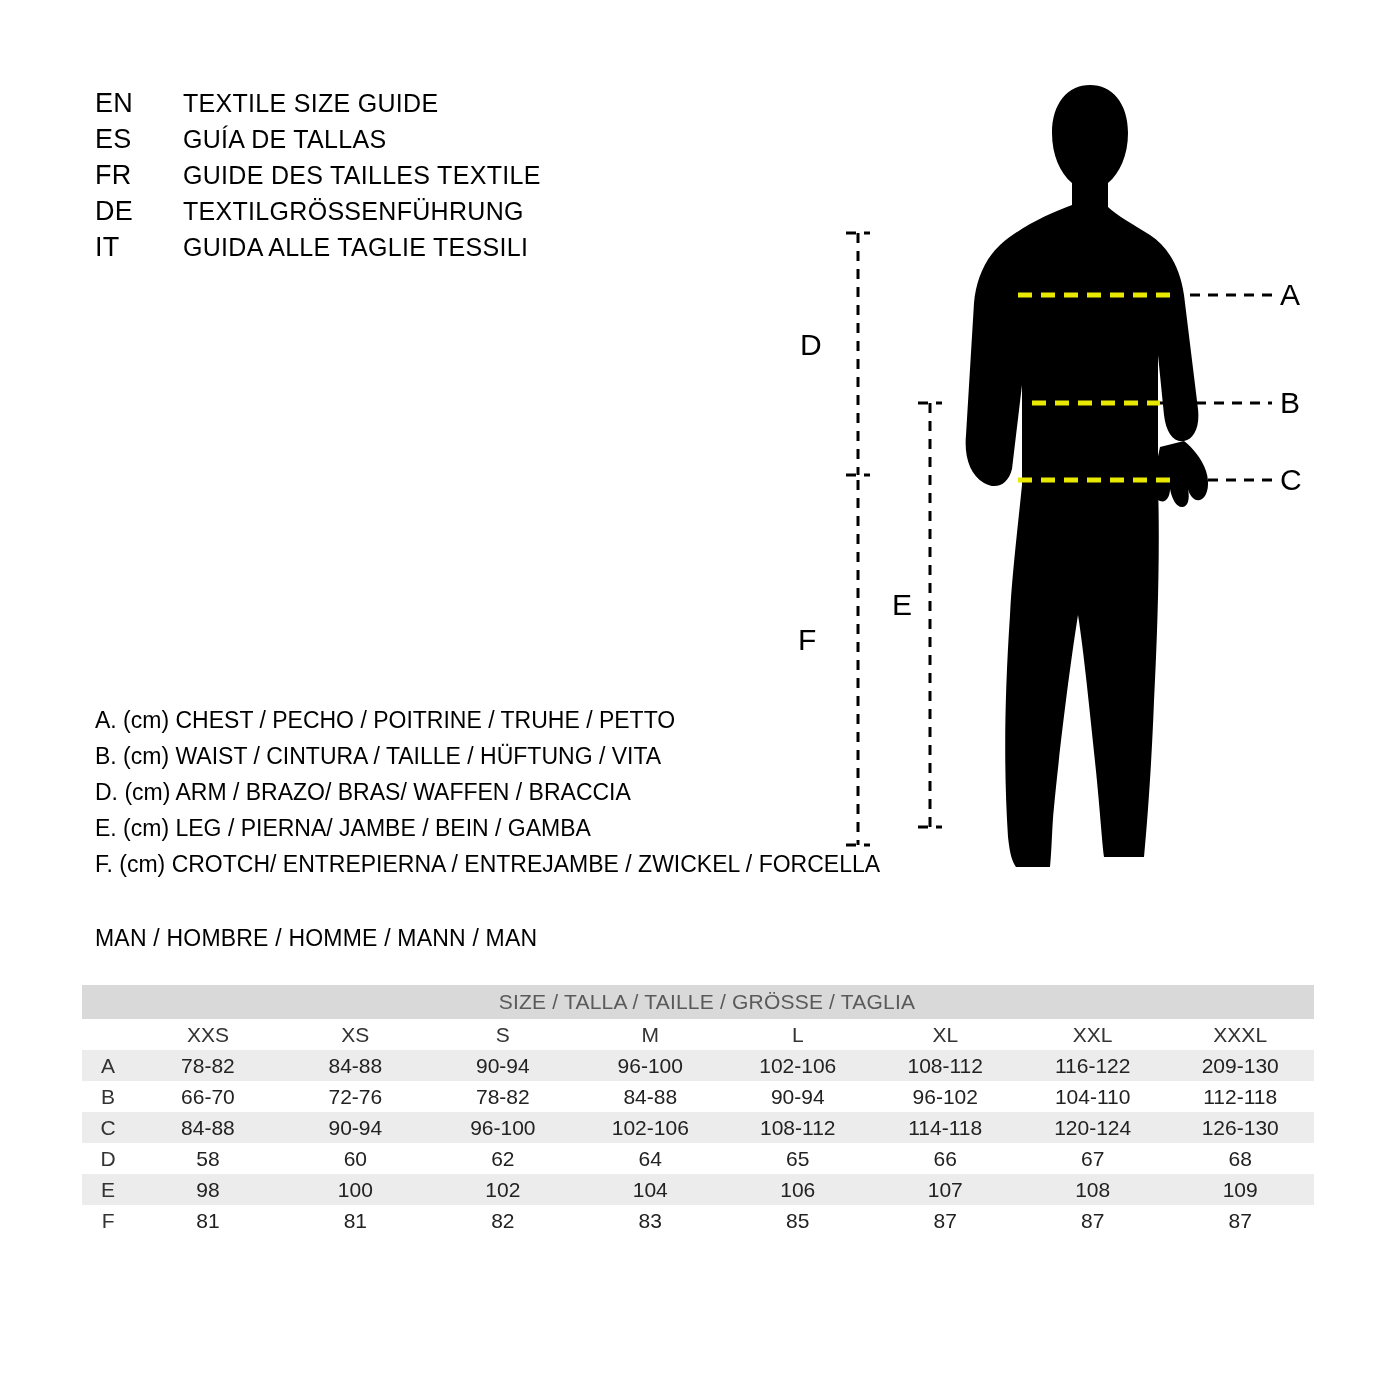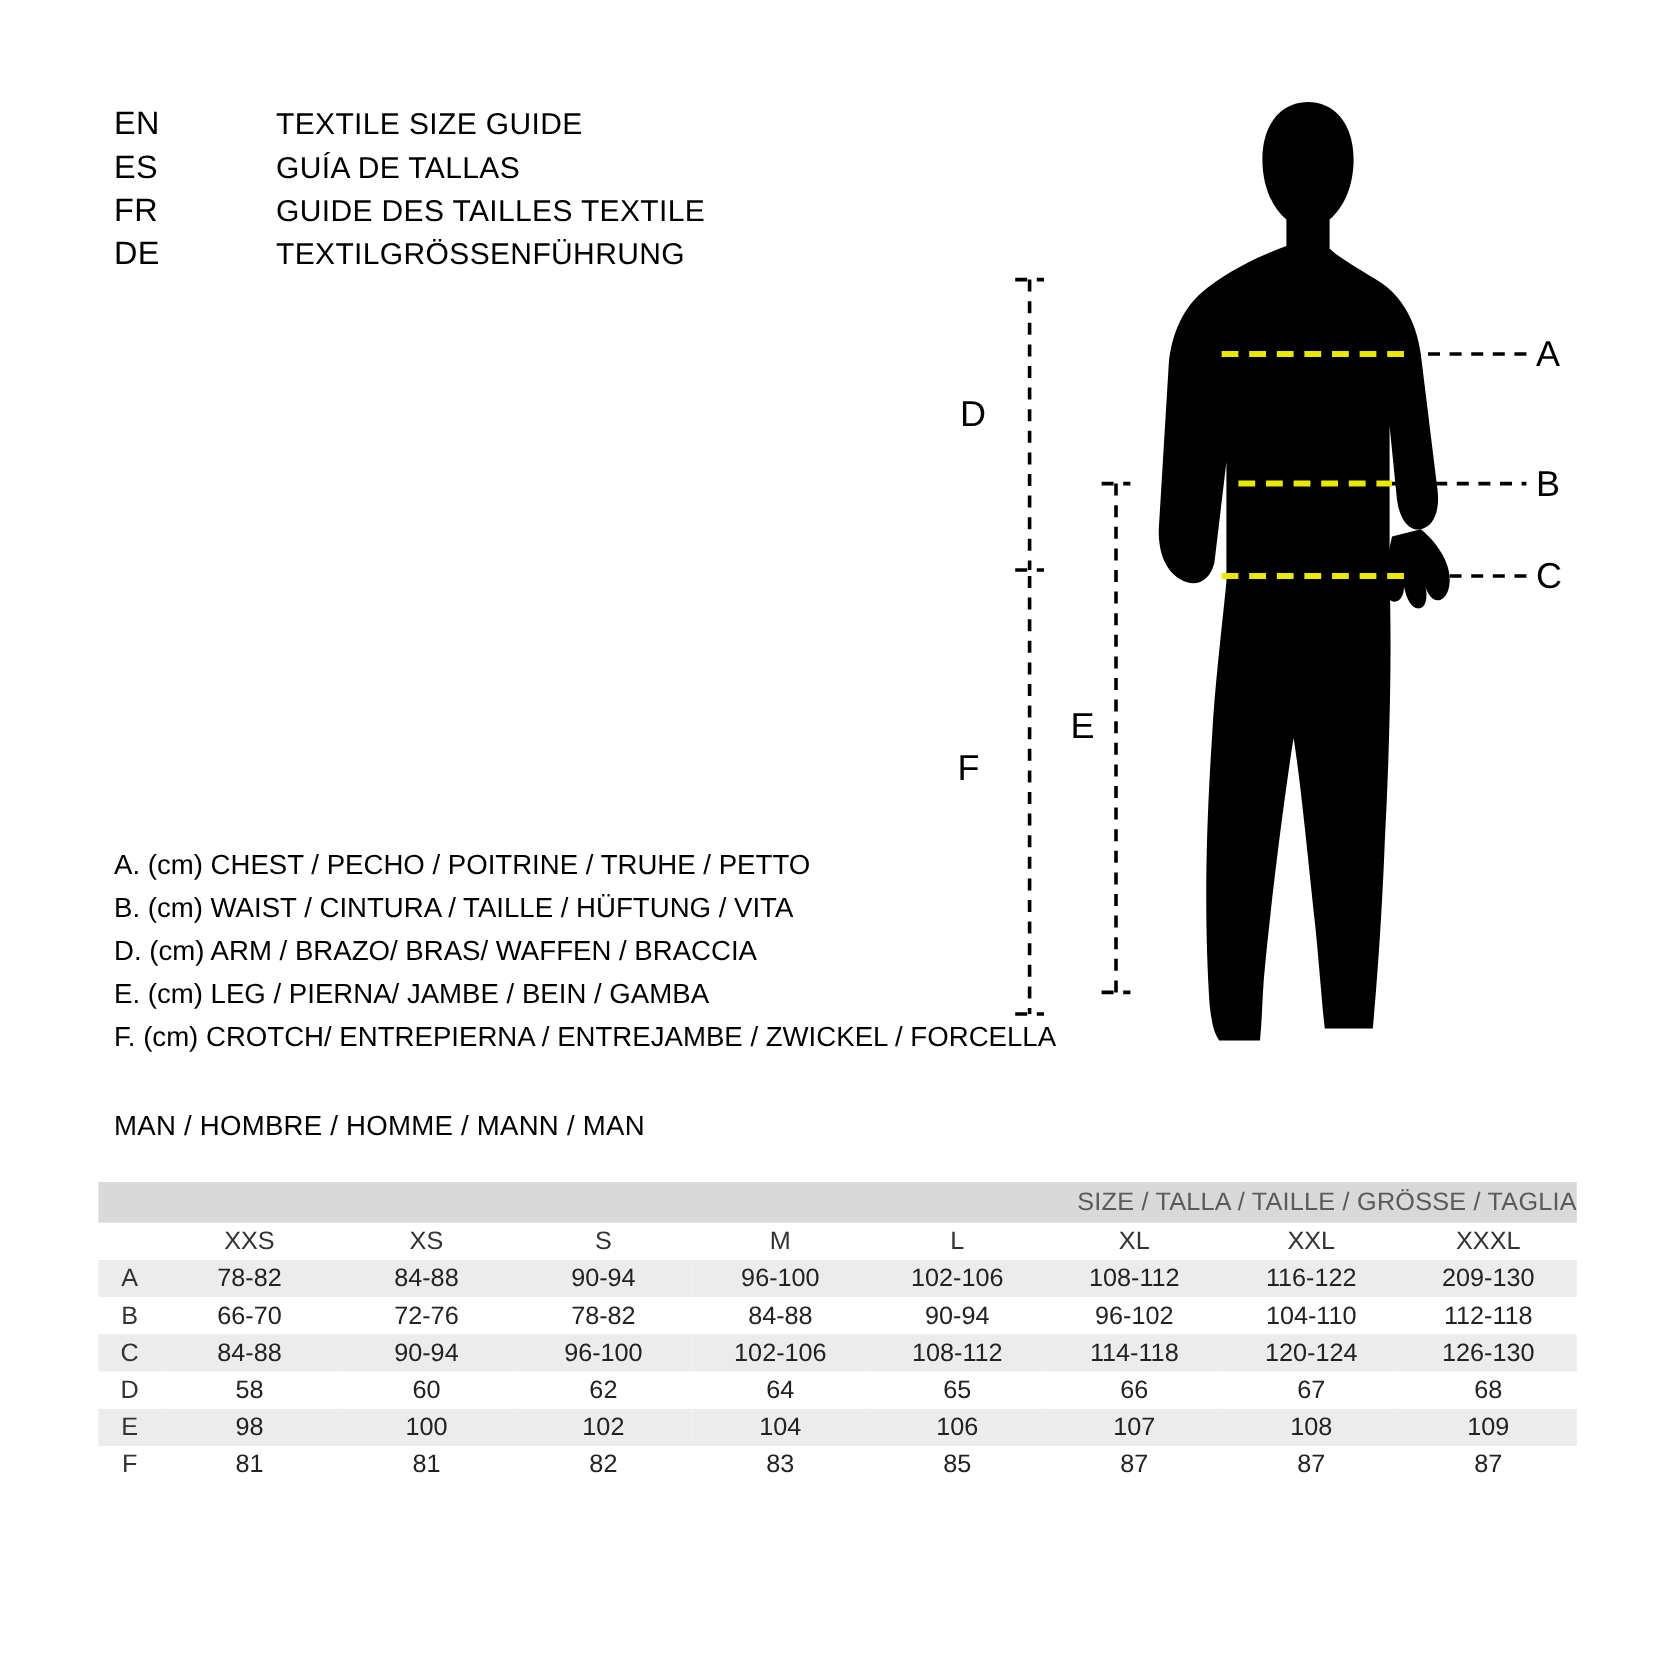--- a/index.html
+++ b/index.html
@@ -20,21 +20,20 @@
   #title-block {
     position: absolute;
     left: 95px;
     top: 88px;
     width: 620px;
   }
   .title-row {
     display: flex;
     align-items: baseline;
     height: 36px;
-    gap: 47px;
   }
   .title-lang {
     width: 88px;
     font-size: 27px;
     letter-spacing: 0.3px;
   }
   .title-text {
     font-size: 25px;
     letter-spacing: 0.3px;
   }
@@ -83,21 +82,21 @@
   #size-table td, #size-table th {
     padding: 0;
     font-weight: normal;
     text-align: center;
     height: 31px;
     vertical-align: middle;
   }
   #size-table .row-head {
     background: #d9d9d9;
     color: #5a5a5a;
-    text-align: right;
+    text-align: center;
     padding-left: 18px;
     font-size: 21px;
     height: 34px;
     letter-spacing: 0.2px;
   }
   #size-table .rowlabel {
     width: 52px;
     text-align: center;
     color: #333;
   }
@@ -118,20 +117,24 @@
     <div class="title-lang">ES</div>
     <div class="title-text">GUÍA DE TALLAS</div>
   </div>
   <div class="title-row">
     <div class="title-lang">FR</div>
     <div class="title-text">GUIDE DES TAILLES TEXTILE</div>
   </div>
   <div class="title-row">
     <div class="title-lang">DE</div>
     <div class="title-text">TEXTILGRÖSSENFÜHRUNG</div>
+  </div>
+  <div class="title-row">
+    <div class="title-lang">IT</div>
+    <div class="title-text">GUIDA ALLE TAGLIE TESSILI</div>
   </div>
 </div>
 
 <div id="legend-block">
   <div class="legend-row">A. (cm) CHEST / PECHO / POITRINE / TRUHE / PETTO</div>
   <div class="legend-row">B. (cm) WAIST / CINTURA / TAILLE / HÜFTUNG / VITA</div>
   <div class="legend-row">D. (cm) ARM / BRAZO/ BRAS/ WAFFEN / BRACCIA</div>
   <div class="legend-row">E. (cm) LEG / PIERNA/ JAMBE / BEIN / GAMBA</div>
   <div class="legend-row">F. (cm) CROTCH/ ENTREPIERNA / ENTREJAMBE / ZWICKEL / FORCELLA</div>
 </div>

